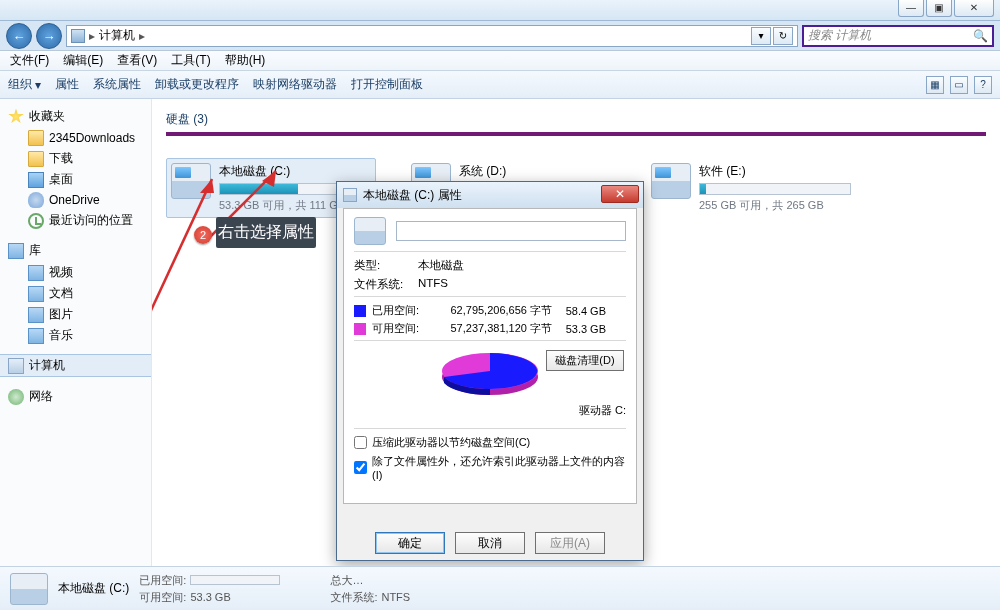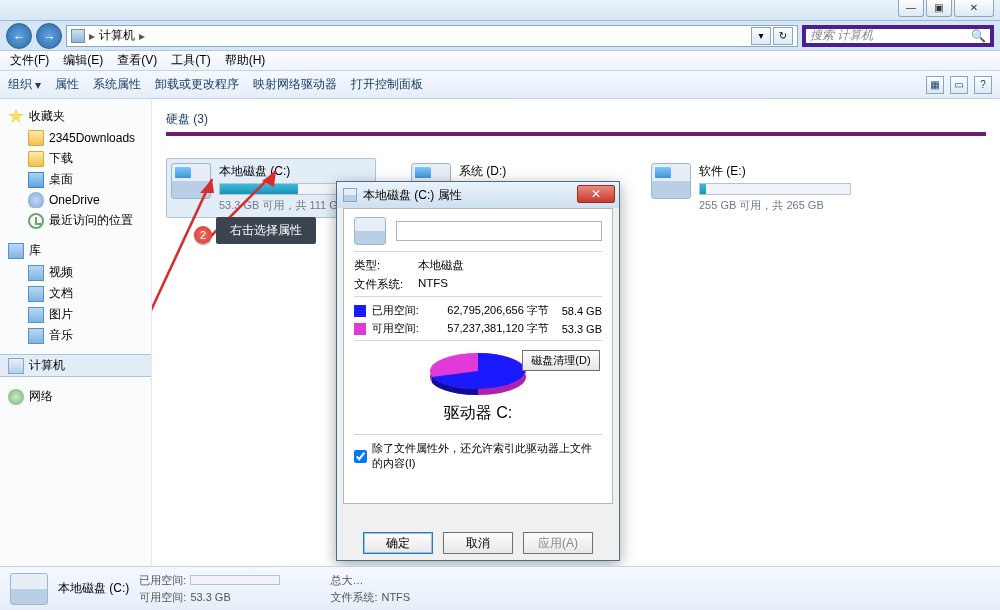--- a/index.html
+++ b/index.html
@@ -13,21 +13,21 @@
 
 
 .navrow { height:30px; background:#d6e6f4; display:flex; align-items:center; padding:0 6px; gap:4px; border-bottom:1px solid #b6c8da; }
 .navbtn { width:26px; height:26px; border-radius:50%; background:radial-gradient(#5fa3df,#2e6aa8); border:1px solid #2a5f94; display:flex; align-items:center; justify-content:center; color:#fff; font-size:13px; }
 .addr { flex:1; height:22px; background:#fff; border:1px solid #8aa6c6; display:flex; align-items:center; padding:0 4px; gap:4px; }
 .addr .icon-pc { width:14px; height:14px; background:linear-gradient(#cfe2f3,#8fb4d9); border:1px solid #6b91b6; }
 .addr .crumb { color:#000; }
 .addr .chev { color:#555; }
 .addr-right { display:flex; align-items:center; gap:2px; margin-left:auto; }
 .addr-btn { width:20px; height:18px; border:1px solid #8aa6c6; background:linear-gradient(#fafdff,#dde9f4); text-align:center; line-height:16px; font-size:10px; }
-.searchbox { width:192px; height:22px; background:#fff; border:4px solid #4c1d95; display:flex; align-items:center; padding:0 4px; color:#888; font-style:italic; }
+.searchbox { width:192px; height:22px; background:#fff; border:2px solid #4c1d95; display:flex; align-items:center; padding:0 4px; color:#888; font-style:italic; }
 .searchbox .mag { font-style:normal; color:#5a7fa6; }
 
 
 .menubar { height:20px; background:linear-gradient(#fafcff,#eef4fa); border-bottom:1px solid #c8d6e4; display:flex; align-items:center; padding:0 4px; gap:2px; }
 .menubar span { padding:2px 6px; }
 
 
 .toolbar { height:28px; background:linear-gradient(#f4f9fe,#e5eef8); border-bottom:1px solid #c3d3e3; display:flex; align-items:center; padding:0 8px; gap:14px; color:#1a3e66; position:relative; }
 .toolbar .tbitem { display:flex; align-items:center; gap:3px; }
 .toolbar .tbright { position:absolute; right:8px; display:flex; gap:6px; }
@@ -61,24 +61,24 @@
 .drive-name { margin-bottom:3px; }
 .drive-bar { height:12px; border:1px solid #b5c3d2; background:#f0f3f7; position:relative; margin-bottom:3px; }
 .drive-bar-fill { height:100%; background:linear-gradient(#3fb9d9,#1a93b8); }
 .drive-text { color:#707884; font-size:11px; }
 
 
 .arrow { position:absolute; pointer-events:none; }
 .arrowline { stroke:#d62e2e; stroke-width:2.6; fill:none; }
 .arrowhead { fill:#d62e2e; }
 .badge { width:18px; height:18px; border-radius:50%; background:radial-gradient(#f46a5f,#d03a2d); color:#fff; font-size:11px; text-align:center; line-height:18px; position:absolute; box-shadow:0 1px 2px rgba(0,0,0,.4);} 
-.tip { position:absolute; background:#3b4550; color:#fff; padding:5px 14px; border-radius:2px; font-size:12px; }
-
-
-.dialog { position:absolute; left:336px; top:181px; width:284px; height:380px; background:#f0f0f0; border:1px solid #4a6a8e; box-shadow:0 4px 14px rgba(0,0,0,.35); }
+.tip { position:absolute; background:#3b4550; color:#fff; padding:5px 2px; border-radius:2px; font-size:16px; }
+
+
+.dialog { position:absolute; left:336px; top:181px; width:308px; height:380px; background:#f0f0f0; border:1px solid #4a6a8e; box-shadow:0 4px 14px rgba(0,0,0,.35); }
 .dlg-title { height:26px; background:linear-gradient(#eaf3fb,#cfe0f0); display:flex; align-items:center; padding:0 6px; gap:6px; font-size:12px; position:relative;}
 .dlg-title .dlgico { width:14px; height:14px; background:linear-gradient(#e8eef5 50%,#b8cfe6 50%); border:1px solid #8aa6c6;}
 .dlg-title .xbtn { position:absolute; right:4px; top:3px; width:38px; height:18px; background:linear-gradient(#e98980,#c73a2f); border:1px solid #9e2b21; border-radius:2px; color:#fff; font-size:12px; text-align:center; line-height:16px;}
 .dlg-tabs { display:flex; flex-wrap:wrap; margin:4px 6px 0; }
 .dlg-tab { border:1px solid #b8b8b8; background:#f4f4f4; padding:2px 0; font-size:11.5px; border-bottom:none; text-align:center; width:68px; margin-right:-1px; }
 .dlg-tab.row2 { }
 .dlg-tab.active { background:#fff; position:relative; z-index:2; }
 .dlg-body { background:#fff; border:1px solid #b8b8b8; margin:0 6px 6px; padding:8px 10px 6px; height:296px; position:relative; }
 .dlg-row { display:flex; align-items:center; gap:10px; margin-bottom:6px; }
 .dlg-ico-big { width:32px; height:28px; background:linear-gradient(#e8eef5 50%,#b8cfe6 50%); border:1px solid #9cb6d0; border-radius:3px;}
@@ -86,21 +86,21 @@
 .dlg-hr { border:none; border-top:1px solid #d8d8d8; margin:4px 0 6px;}
 .dlg-kv { display:flex; font-size:11.5px; margin-bottom:4px; }
 .dlg-kv .k { width:64px; }
 .dlg-space { display:flex; align-items:center; font-size:11px; margin-bottom:3px; gap:6px;}
 .dlg-sq { width:12px; height:12px; }
 .dlg-space .lbl{ width:56px;} .dlg-space .bytes{ width:118px; text-align:right;} .dlg-space .hr{ width:48px; text-align:right;}
 .dlg-cap { display:flex; font-size:11px; gap:6px; margin-top:4px;}
 .dlg-cap .lbl{ width:72px;} .dlg-cap .bytes{width:118px;text-align:right;} .dlg-cap .hr{width:48px;text-align:right;}
 .pie { width:108px; height:50px; margin:8px auto 4px; position:relative; }
 .pie svg { width:100%; height:100%; }
-.dlg-drv-lbl { text-align:center; font-size:16px; }
+.dlg-drv-lbl { text-align:right; font-size:11px; }
 .dlg-cleanup { position:absolute; right:12px; bottom:132px; width:78px; height:21px; border:1px solid #707070; background:linear-gradient(#fdfdfd,#e7e7e7); font-size:11px;}
 .dlg-chk { display:flex; align-items:center; gap:5px; font-size:11px; margin-top:4px;}
 .dlg-chk input{ width:13px; height:13px;}
 .dlg-btns { position:absolute; left:0; right:0; bottom:6px; display:flex; justify-content:center; gap:10px; }
 .dlg-btns button { width:70px; height:22px; border:1px solid #707070; background:linear-gradient(#fdfdfd,#e7e7e7); font-size:12px; }
 .dlg-btns button.ok { border:1px solid #2e77bb; box-shadow:0 0 0 1px #8fc4f0 inset;}
 .dlg-btns button.apply { color:#8a8a8a; }
 
 
 .statusbar { position:absolute; left:0; right:0; bottom:0; height:44px; background:linear-gradient(#f4f9fe,#e5eef8); border-top:1px solid #c3d3e3; display:flex; align-items:center; padding:0 10px; gap:10px;}
@@ -323,20 +323,24 @@
         <ellipse cx="54" cy="28" rx="48" ry="18" fill="#b020a8"></ellipse>
         <ellipse cx="54" cy="22" rx="48" ry="18" fill="#e03ad8"></ellipse>
         <path d="M54 22 L54 4 A48 18 0 1 1 8 28 Z" fill="#1a1aff"></path>
         <path d="M8 28 L8 34 A48 18 0 0 0 54 46 L54 40 A48 18 0 0 1 8 28 Z" fill="#0e0e9e"></path>
       </svg>
     </div>
     <div class="dlg-drv-lbl">驱动器 C:</div>
     <button class="dlg-cleanup">磁盘清理(D)</button>
     <hr class="dlg-hr" style="margin-top:10px">
     <label class="dlg-chk">
+        <input type="checkbox" style="">
+        <span>压缩此驱动器以节约磁盘空间(C)</span>
+      </label>
+    <label class="dlg-chk">
         <input type="checkbox" checked="" style="">
         <span>除了文件属性外，还允许索引此驱动器上文件的内容(I)</span>
       </label>
   </div>
   <div class="dlg-btns">
     <button class="ok">确定</button>
     <button>取消</button>
     <button class="apply">应用(A)</button>
   </div>
 </div>

